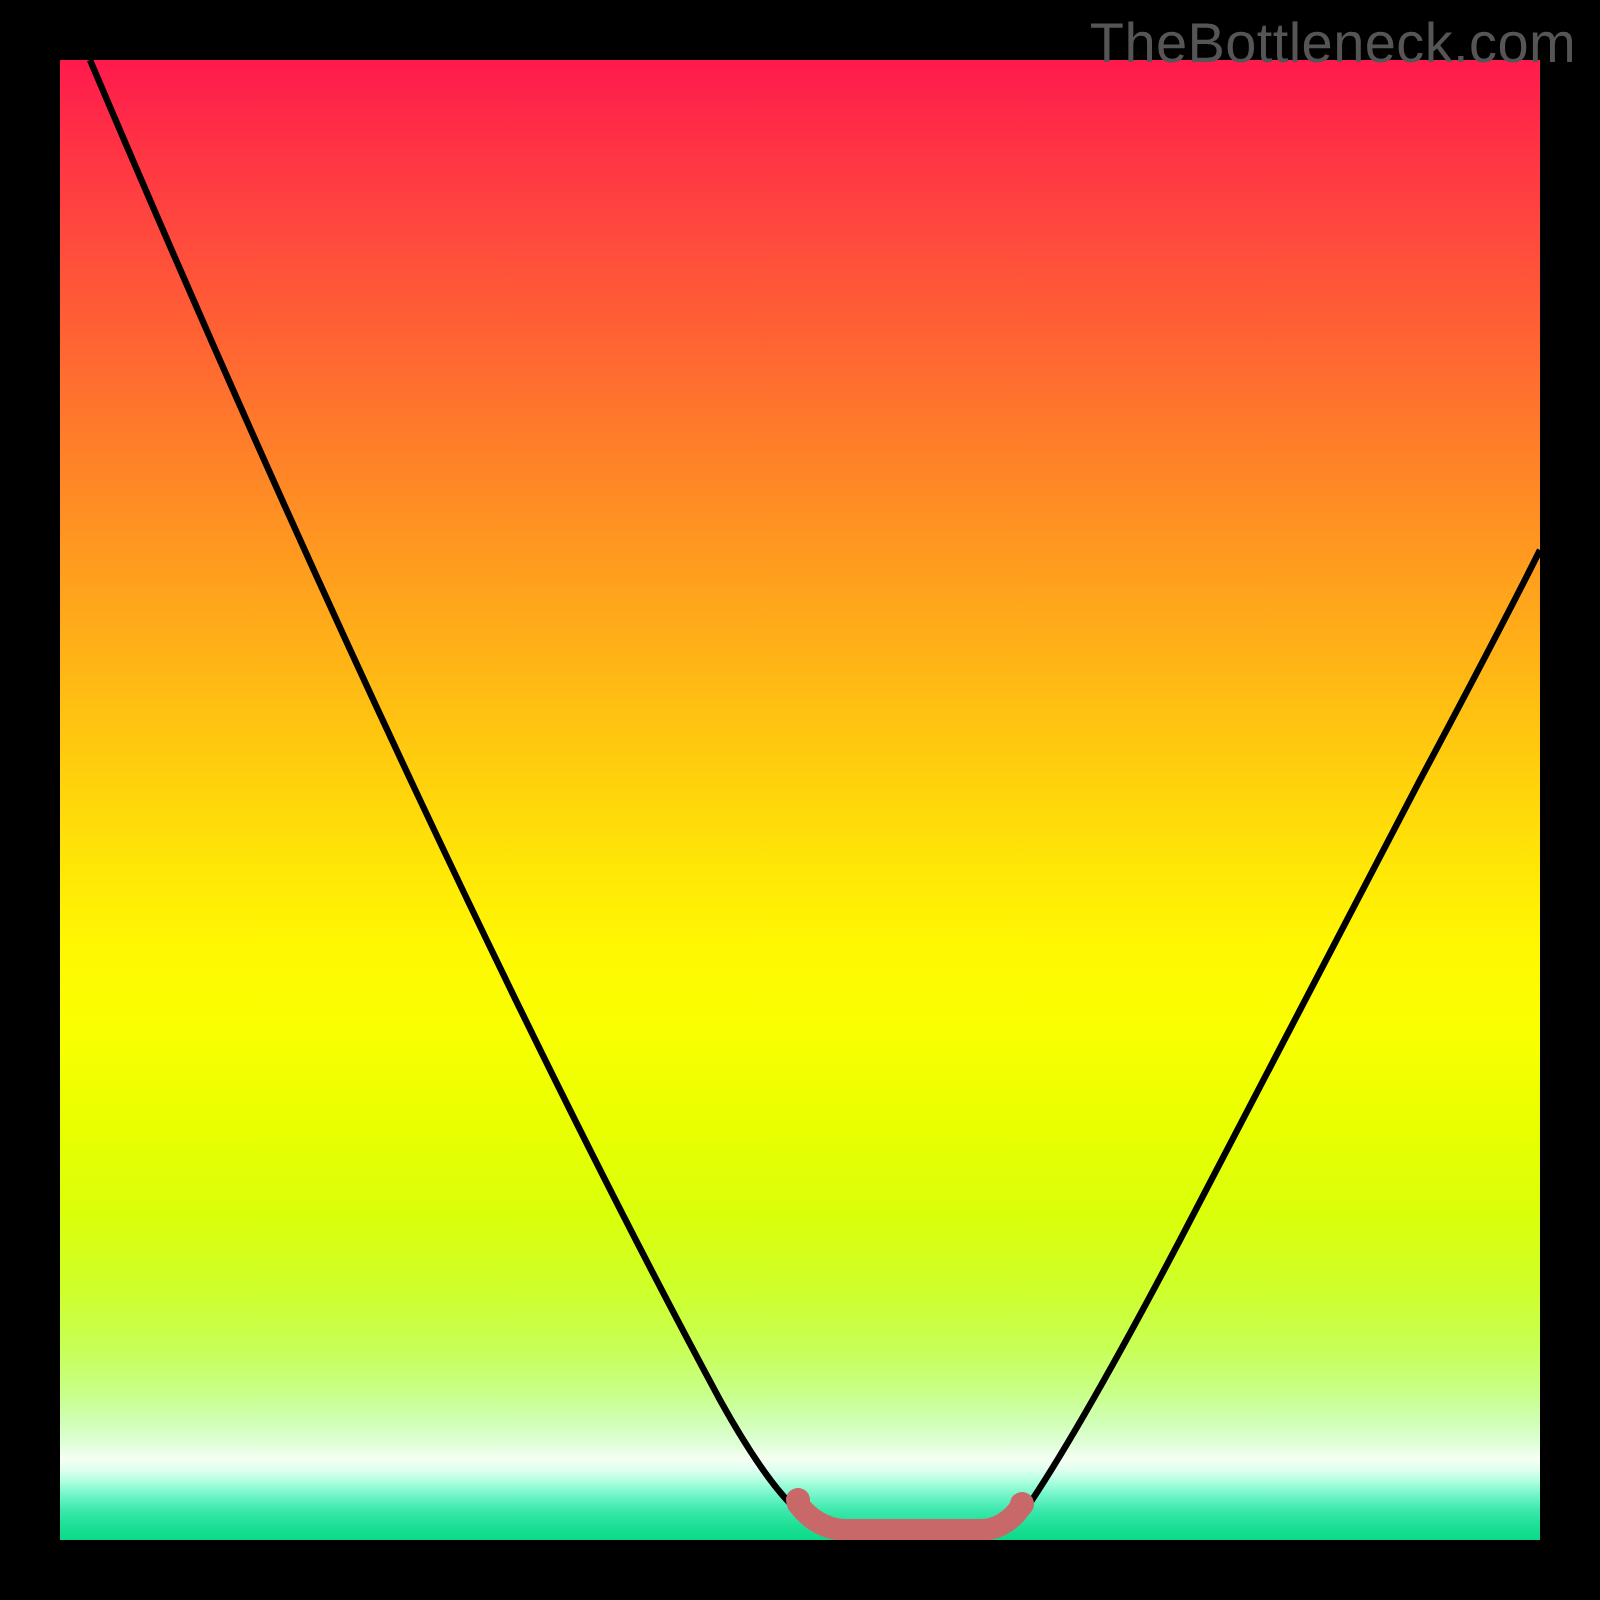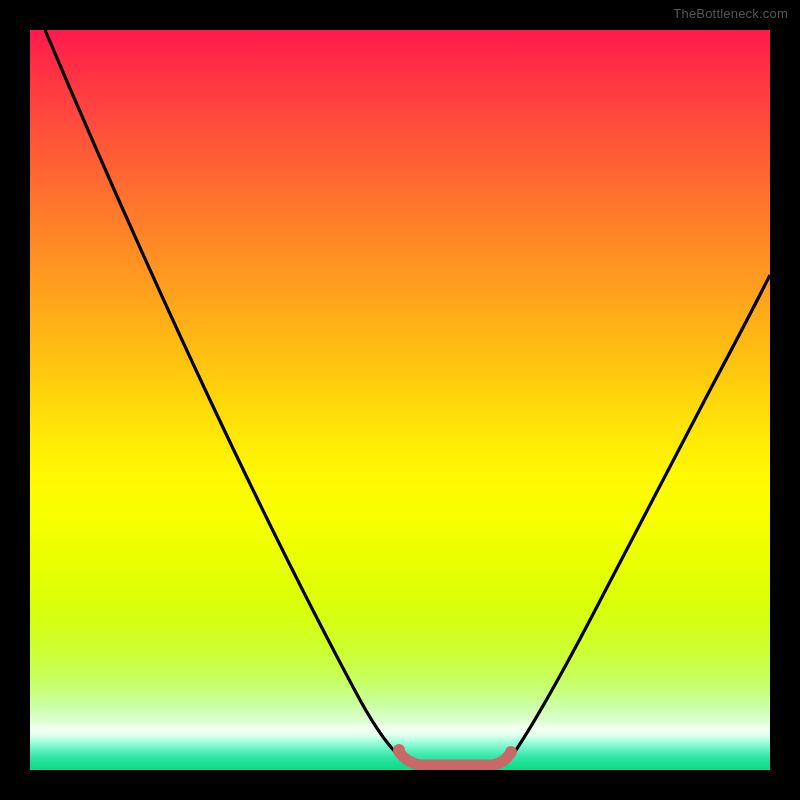--- a/index.html
+++ b/index.html
@@ -48,21 +48,21 @@
     top: 0;
     width: 100%;
     height: 100%;
   }
   
   .watermark {
     position: absolute;
     top: 6px;
     right: 12px;
     color: #555;
-    font-size: 13px;
+    font-size: 28px;
     font-weight: 500;
     letter-spacing: 0.2px;
   }
 </style>
 </head>
 <body>
 
 <div class="plot-area">
   <svg class="curve-svg" viewBox="0 0 740 740" preserveAspectRatio="none">
     <path d="M 15 0 

